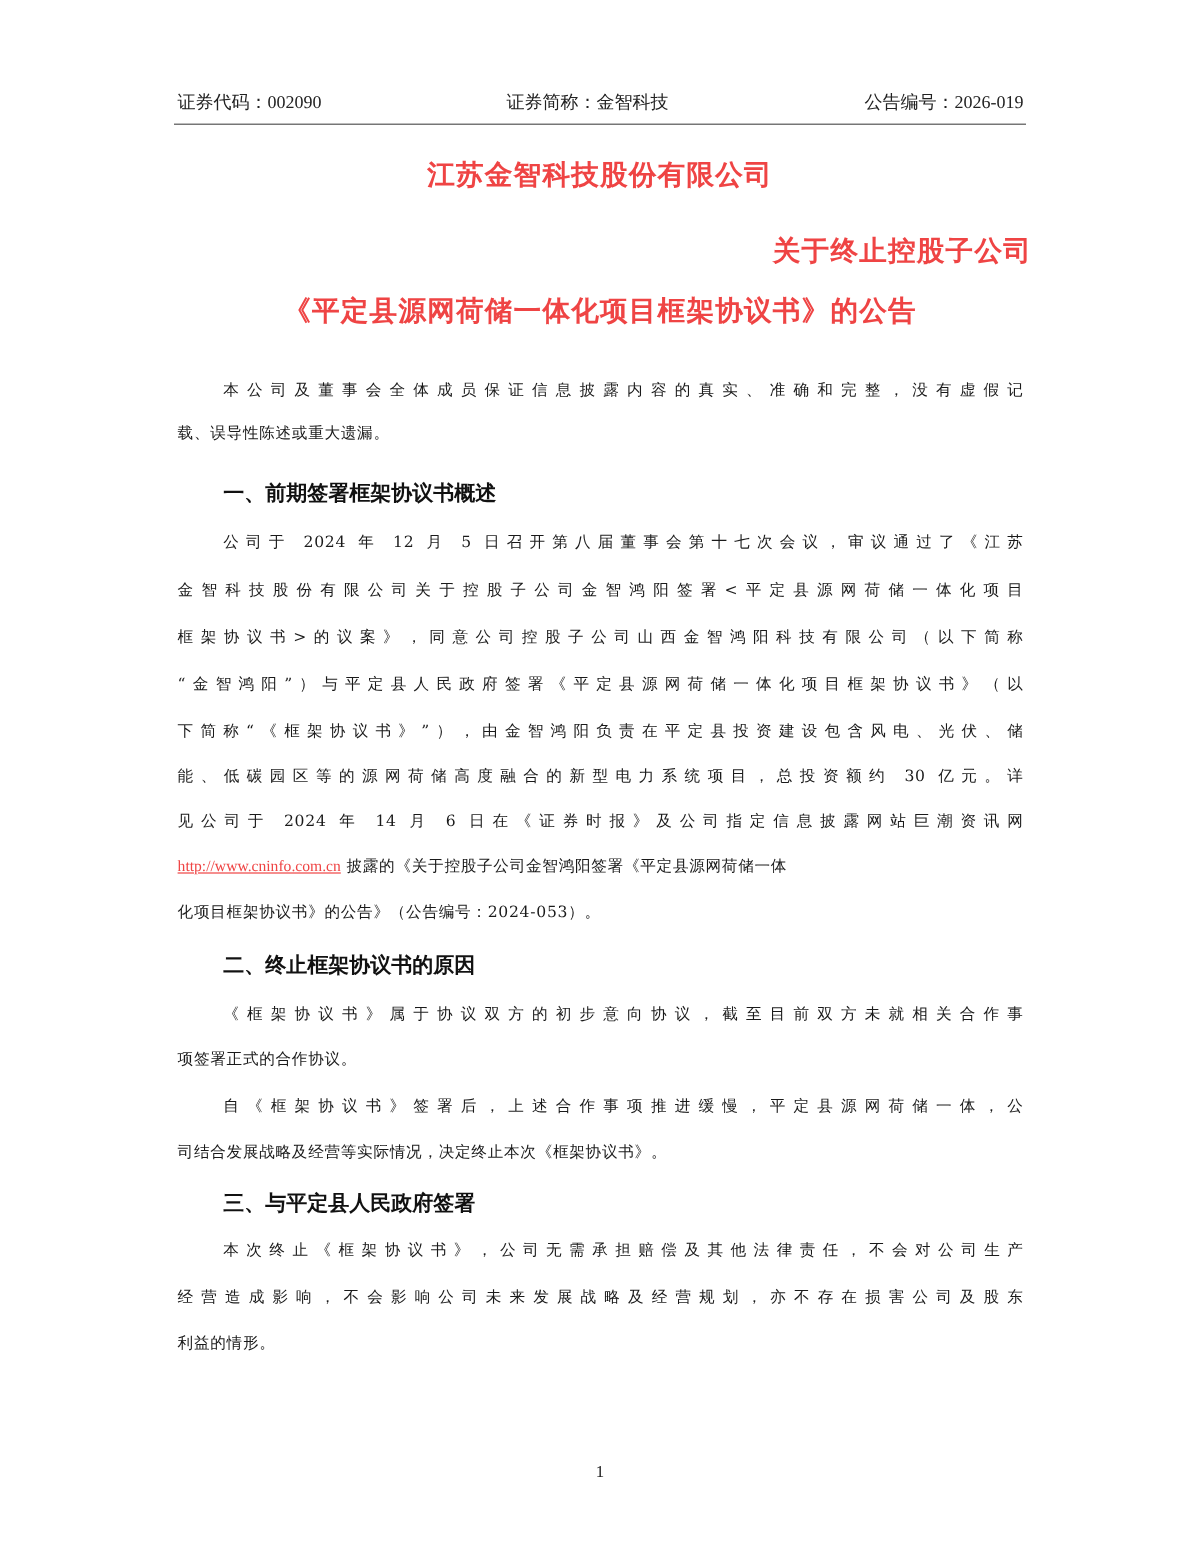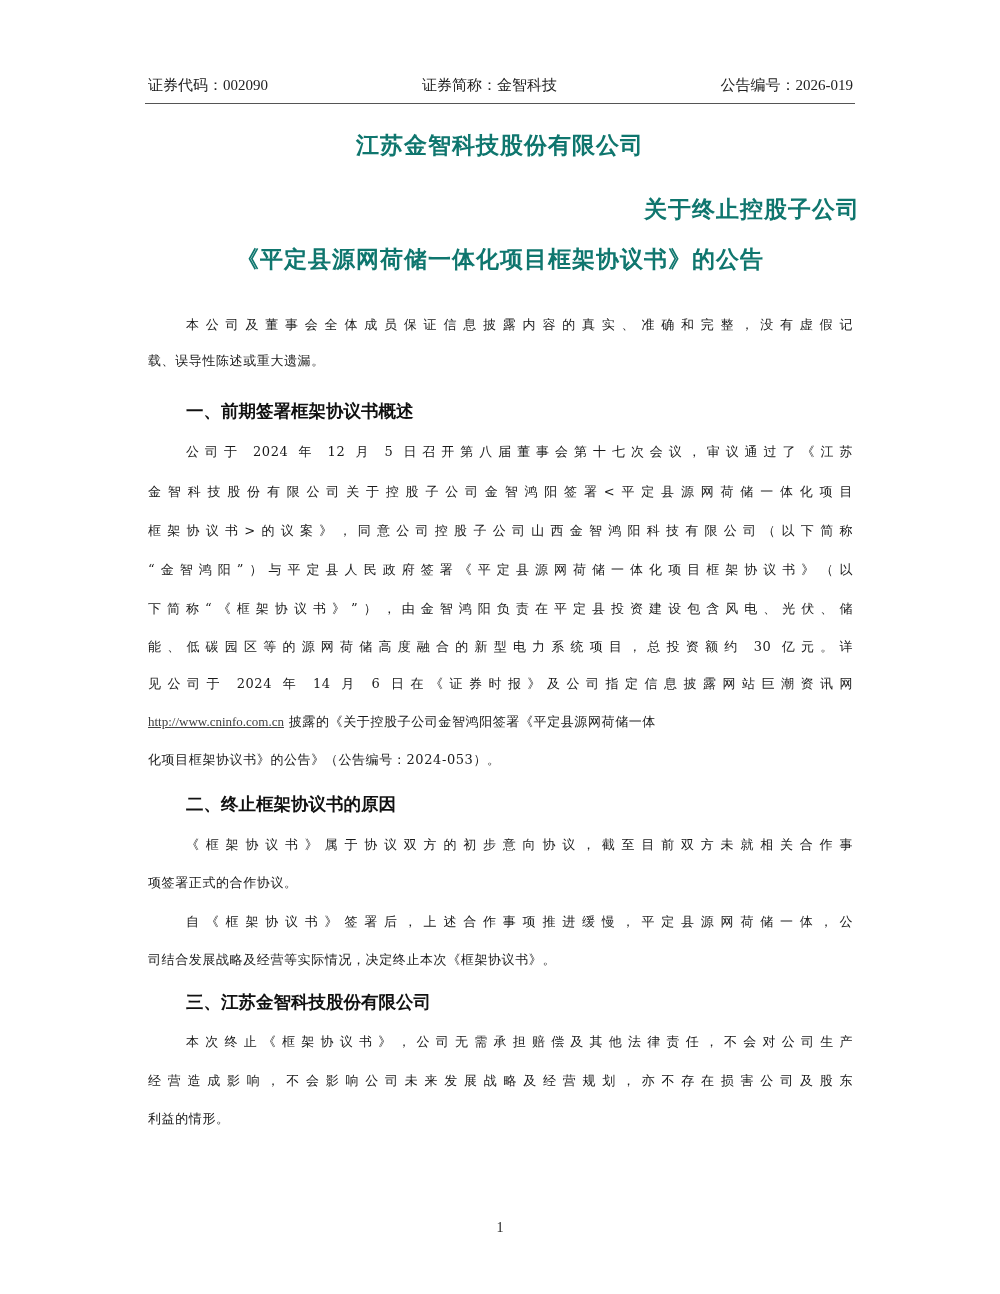--- a/index.html
+++ b/index.html
@@ -38,21 +38,21 @@
       background: #555;
     }
     .title {
       position: absolute;
       left: 140px;
       width: 720px;
       text-align: center;
       font-size: 23px;
       font-weight: bold;
       font-family: "DejaVu Sans", "Liberation Sans", sans-serif;
-      color: #0f766e;
+      color: #ef4444;
       letter-spacing: 1px;
       white-space: nowrap;
     }
     .line {
       position: absolute;
       left: 148px;
       width: 705px;
       font-size: 13px;
       white-space: nowrap;
       color: #1a1a1a;
@@ -66,21 +66,21 @@
       font-weight: bold;
       font-family: "DejaVu Sans", "Liberation Sans", sans-serif;
       white-space: nowrap;
       color: #111;
     }
     .justify {
       text-align: justify;
       text-align-last: justify;
     }
     a.link {
-      color: #404040;
+      color: #ef4444;
       text-decoration: underline;
       font-family: "Liberation Serif", serif;
       letter-spacing: 0;
     }
     .page-num {
       position: absolute;
       left: 490px;
       top: 1220px;
       width: 20px;
       text-align: center;
@@ -118,18 +118,18 @@
   <a class="link">http://www.cninfo.com.cn</a><span> 披露的《关于控股子公司金智鸿阳签署《平定县源网荷储一体</span>
 </div>
 <div class="line" style="top:751px;">化项目框架协议书》的公告》（公告编号：2024-053）。</div>
 
 <div class="heading" style="top:792px;">二、终止框架协议书的原因</div>
 <div class="line indent justify" style="top:836px;">《框架协议书》属于协议双方的初步意向协议，截至目前双方未就相关合作事</div>
 <div class="line" style="top:874px;">项签署正式的合作协议。</div>
 <div class="line indent justify" style="top:913px;">自《框架协议书》签署后，上述合作事项推进缓慢，平定县源网荷储一体，公</div>
 <div class="line" style="top:951px;">司结合发展战略及经营等实际情况，决定终止本次《框架协议书》。</div>
 
-<div class="heading" style="top:990px;">三、江苏金智科技股份有限公司</div>
+<div class="heading" style="top:990px;">三、与平定县人民政府签署</div>
 <div class="line indent justify" style="top:1033px;">本次终止《框架协议书》，公司无需承担赔偿及其他法律责任，不会对公司生产</div>
 <div class="line justify" style="top:1072px;">经营造成影响，不会影响公司未来发展战略及经营规划，亦不存在损害公司及股东</div>
 <div class="line" style="top:1110px;">利益的情形。</div>
 
 <div class="page-num">1</div>
 
 </body></html>

